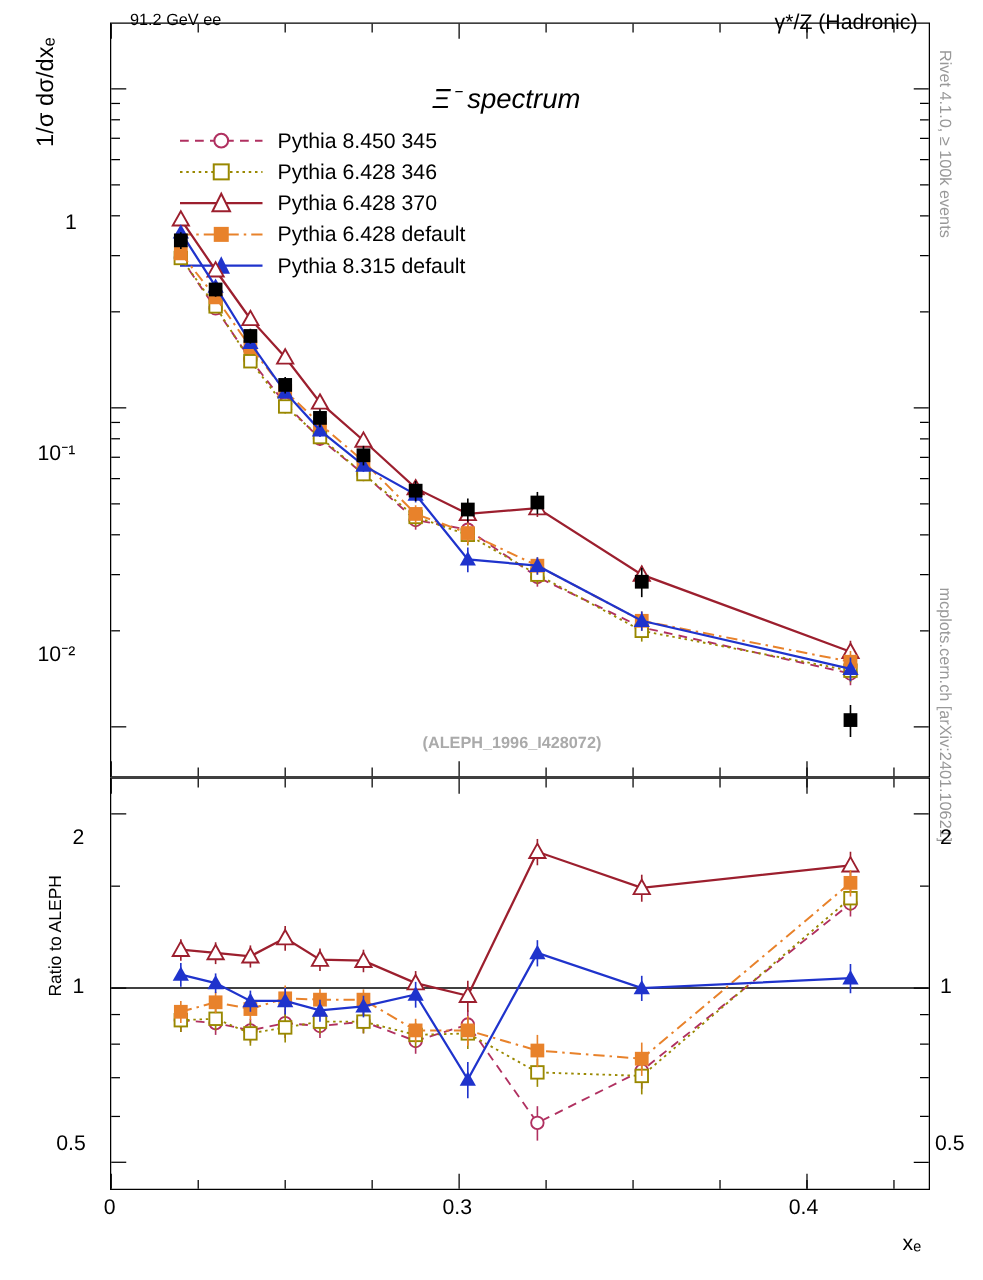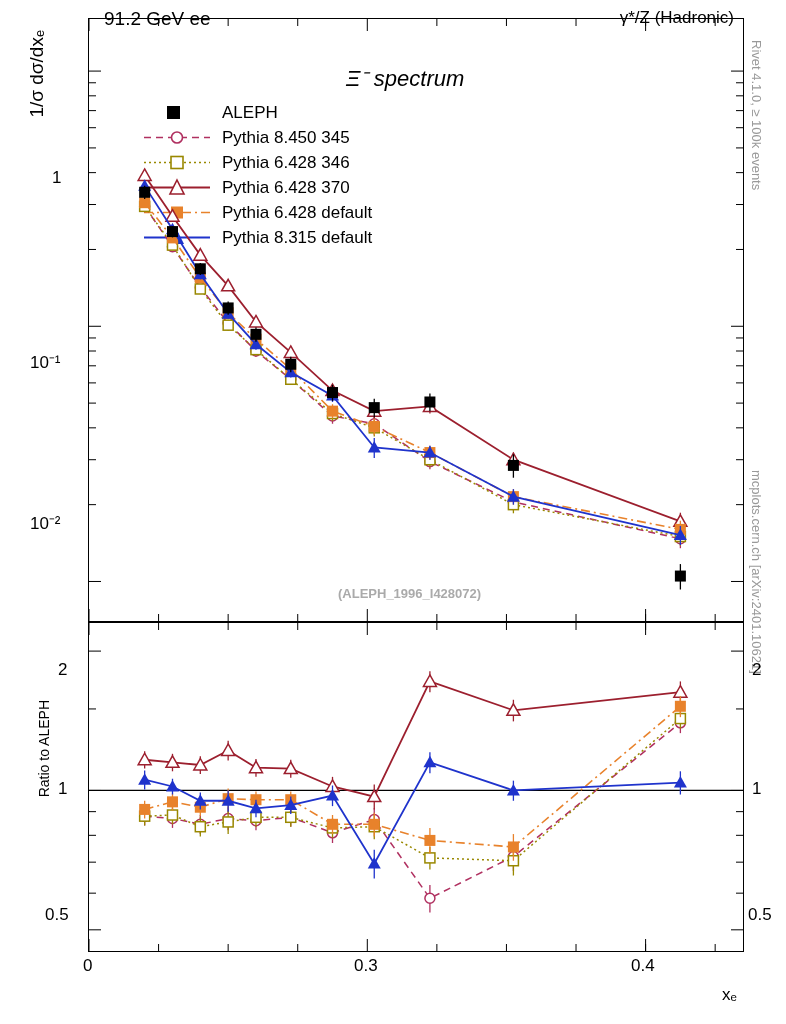--- a/index.html
+++ b/index.html
@@ -3,21 +3,21 @@
 <meta charset="utf-8">
 <style>
   html,body{margin:0;padding:0;background:#ffffff;}
   body{width:786px;height:1024px;font-family:"Liberation Sans",sans-serif;color:#000;}
   #root{position:relative;width:786px;height:1024px;overflow:hidden;}
 
   .txt{position:absolute;white-space:nowrap;}
   .vtxt{position:absolute;white-space:nowrap;transform-origin:0 0;}
 
   
-  #hdr-left{left:104px;top:8px;font-size:19px;}
+  #hdr-left{left:104px;top:8px;font-size:13px;}
   #hdr-right{right:52px;top:8px;font-size:17px;}
 
   
   #rv1{left:764px;top:40px;transform:rotate(90deg);font-size:13px;fill:#999;color:#999;}
   #rv3{left:764px;top:470px;transform:rotate(90deg);font-size:13px;color:#999;}
 
   
   #ytitle{left:26px;top:30px;transform:rotate(-90deg) translate(-100%,0);font-size:19px;}
   #ytitle2{left:36px;top:700px;transform:rotate(-90deg) translate(-100%,0);font-size:14px;}
   #xtitle{left:722px;top:985px;font-size:17px;}
@@ -70,28 +70,20 @@
   <div class="tick-lab" style="left:45px;top:905px;">0.5</div>
   <div class="tick-lab-r" style="left:752px;top:660px;">2</div>
   <div class="tick-lab-r" style="left:752px;top:779px;">1</div>
   <div class="tick-lab-r" style="left:748px;top:905px;">0.5</div>
 
   <div class="tick-lab" style="left:83px;top:956px;">0</div>
   <div class="tick-lab" style="left:354px;top:956px;">0.3</div>
   <div class="tick-lab" style="left:631px;top:956px;text-align:right;">0.4</div>
 
   <div id="legend">
-    <div class="leg-row">
-      <div class="leg-sym">
-        <svg width="78" height="25">
-            <rect x="27" y="6" width="13" height="13" fill="#000000"></rect>
-          </svg>
-      </div>
-      <div class="leg-lab">ALEPH</div>
-    </div>
     <div class="leg-row">
       <div class="leg-sym">
         <svg width="78" height="25">
             <line x1="4" y1="12.5" x2="70" y2="12.5" stroke="#b03060" stroke-width="1.6" stroke-dasharray="7,5"></line>
             <circle cx="37" cy="12.5" r="5.5" fill="#fff" stroke="#b03060" stroke-width="1.6"></circle>
           </svg>
       </div>
       <div class="leg-lab">Pythia 8.450 345</div>
     </div>
     <div class="leg-row">

